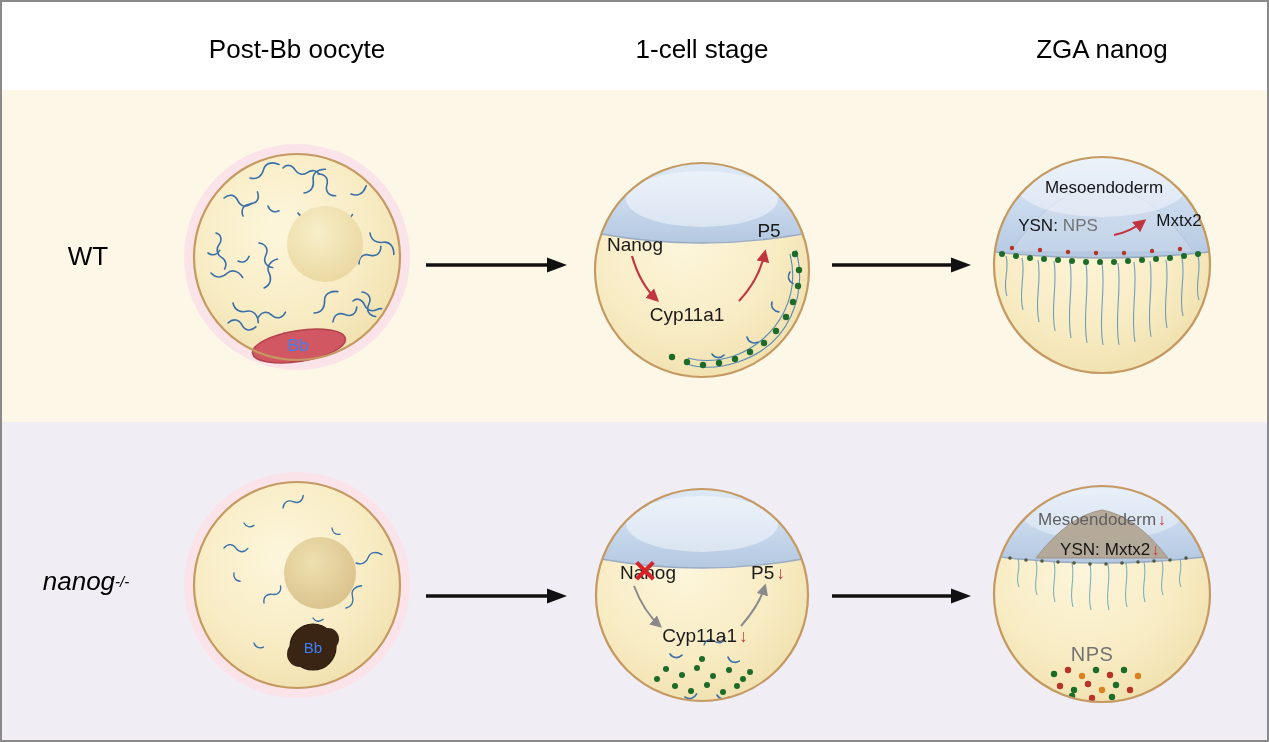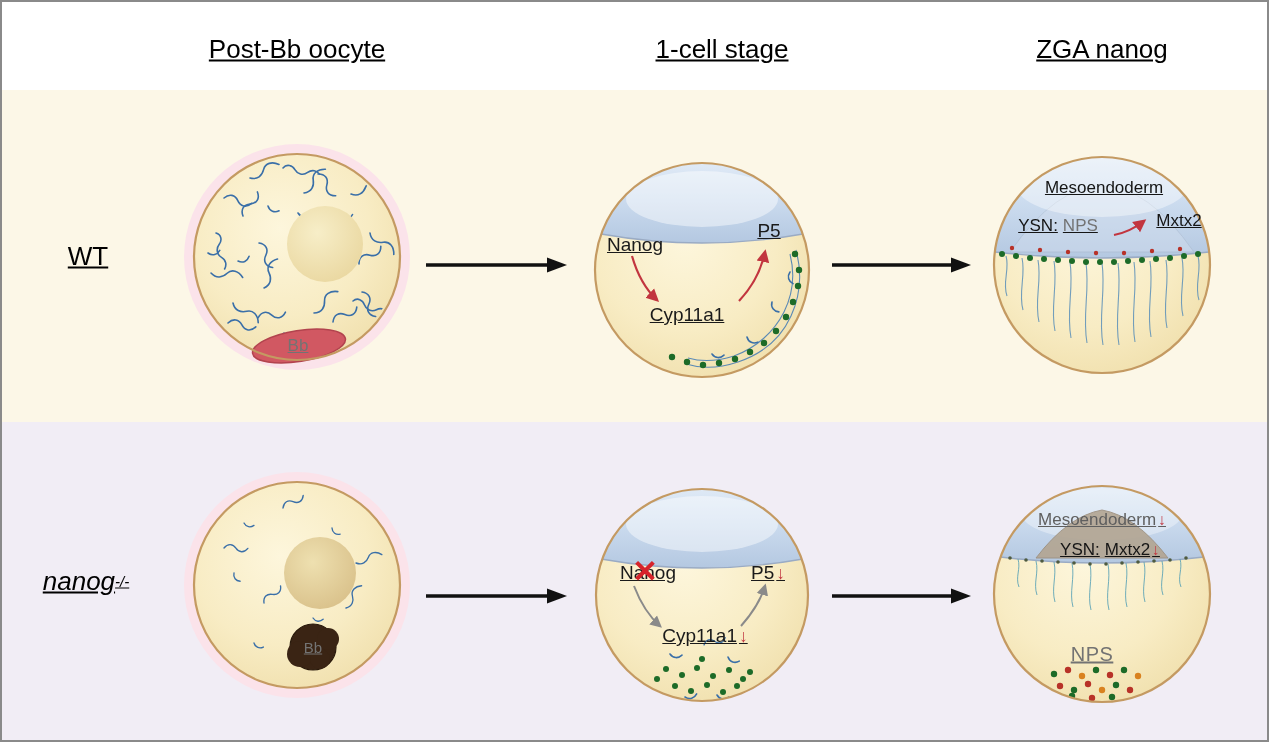--- a/index.html
+++ b/index.html
@@ -6,30 +6,30 @@
   html,body { background:#ddd; }
   body { font-family:"Liberation Sans", sans-serif; }
   .fig { position:relative; width:1269px; height:742px; background:#ffffff;
          border:2px solid #8a8a8a; overflow:hidden; }
   .band { position:absolute; left:0; width:100%; }
   .band-wt  { top:88px;  height:332px; background:#fcf7e7; }
   .band-mut { top:420px; height:322px; background:#f1edf5; }
   svg.layer { position:absolute; left:0; top:0; }
 
   .lbl { position:absolute; transform:translate(-50%,-50%); white-space:nowrap;
-         color:#111; display:flex; align-items:center;text-decoration:underline; }
+         color:#111; display:flex; align-items:center; }
   .h-title { font-size:26px; color:#000; }
   .rowlbl  { font-size:26px; color:#000; }
   .ital { font-style:italic; }
   .sup { font-size:15px; vertical-align:super; font-style:italic; }
   .cellTxt { font-size:19px; color:#1a1a1a; }
   .zgaTxt  { font-size:17px; color:#151515; }
   .grayTxt { color:#5f5f5f; }
   .npsTxt  { color:#737373; }
-  .whiteTxt{ color:#737373; }
+  .whiteTxt{ color:#3b82f6; }
   .bb-wt  { font-size:17px; }
   .bb-mut { font-size:15px; }
   .dn { color:#c2353f; font-weight:bold; font-size:0.92em; margin-left:2px; }
   .gap { margin-left:5px; }
   .ko { position:absolute; transform:translate(-50%,-50%); color:#d6232a;
         font-size:31px; font-weight:bold; line-height:1; }
 
   .wig  { fill:none; stroke:#3a6fa8; stroke-width:1.6; stroke-linecap:round; }
   .dotg { fill:#1d6b28; }
   .dotr { fill:#b83228; }
@@ -349,21 +349,21 @@
       <line class="flowLine" x1="830" y1="263" x2="951" y2="263"></line>
       <polygon class="flowHead" points="969,263 949,255.5 949,270.5"></polygon>
       <line class="flowLine" x1="424" y1="594" x2="547" y2="594"></line>
       <polygon class="flowHead" points="565,594 545,586.5 545,601.5"></polygon>
       <line class="flowLine" x1="830" y1="594" x2="951" y2="594"></line>
       <polygon class="flowHead" points="969,594 949,586.5 949,601.5"></polygon>
     </g>
   </svg>
 
   <div class="lbl h-title" style="left:295px;top:47px">Post-Bb oocyte</div>
-  <div class="lbl h-title" style="left:720px;top:47px">1-cell stage</div>
+  <div class="lbl h-title" style="left:700px;top:47px">1-cell stage</div>
   <div class="lbl h-title" style="left:1100px;top:47px">ZGA nanog</div>
 
   <div class="lbl rowlbl" style="left:86px;top:254px">WT</div>
   <div class="lbl rowlbl" style="left:84px;top:579px">
       <span class="ital">nanog</span>
       <sup class="sup">-/-</sup>
     </div>
 
   <div class="lbl whiteTxt bb-wt" style="left:296px;top:344px">Bb</div>
   <div class="lbl whiteTxt bb-mut" style="left:311px;top:645px">Bb</div>

